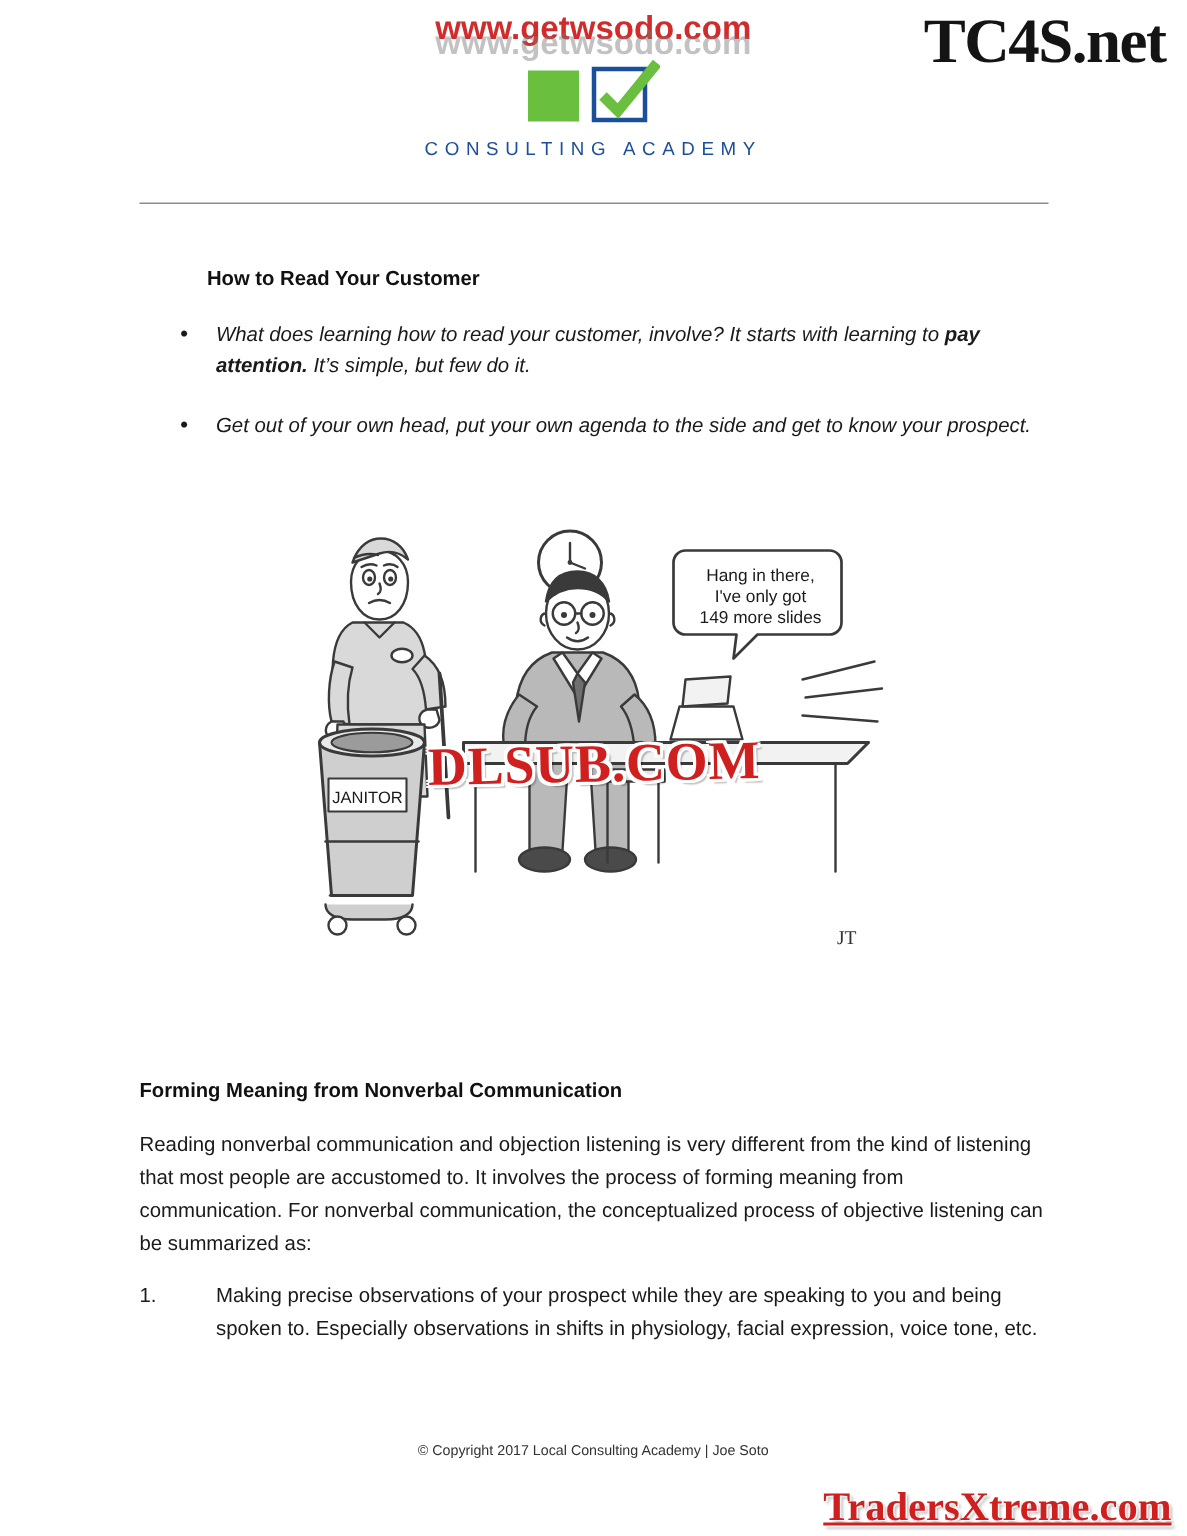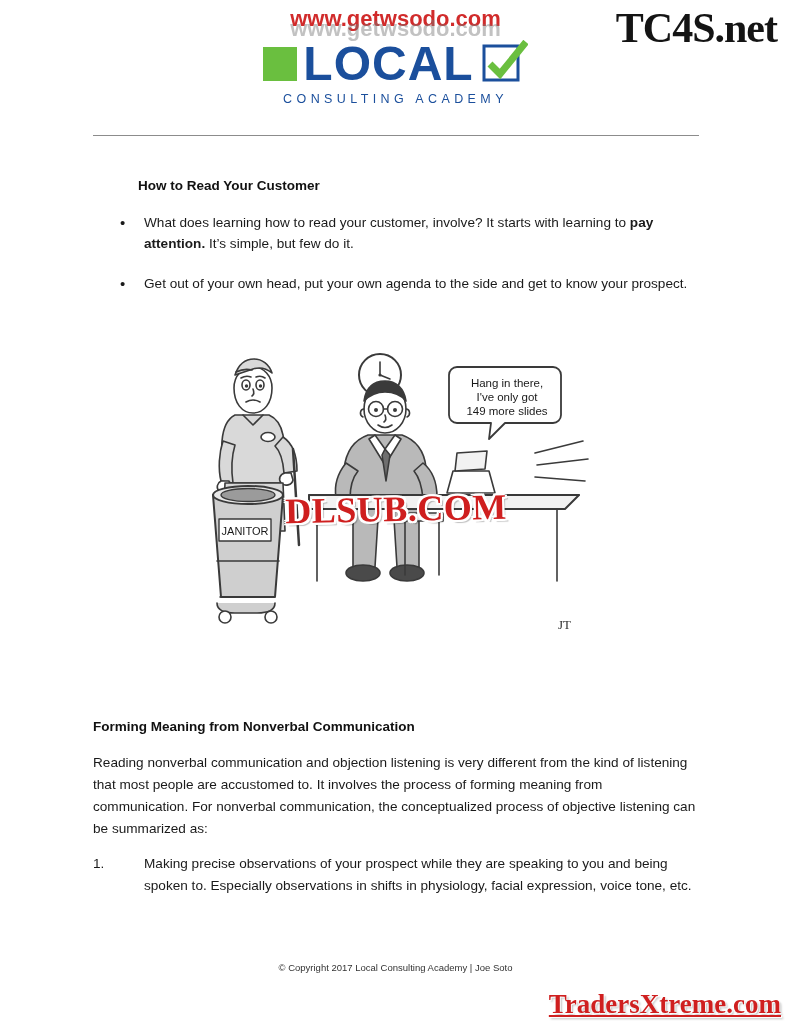--- a/index.html
+++ b/index.html
@@ -152,20 +152,21 @@
   #heading2 { top: 719px; text-align: center; }
 
   ul.bullets {
     position: absolute;
     top: 212px;
     left: 93px;
     width: 604px;
     margin: 0;
     padding: 0;
     list-style: none;
+    font-style: italic;
   }
   ul.bullets li {
     position: relative;
     padding-left: 51px;
     margin-bottom: 18px;
     font-size: 13.6px;
     line-height: 1.58;
     color: #1a1a1a;
   }
   ul.bullets li::before {
@@ -247,21 +248,20 @@
   <div class="wm-top-url">
     <span>www.getwsodo.com</span>
     <span class="ghost">www.getwsodo.com</span>
   </div>
 
   <div class="wm-tc4s">TC4S.net</div>
 
   <div class="logo-wrap">
     <div class="logo-row">
       <span class="logo-sq"></span>
-      <span class="logo-word">LOCAL</span>
       <span class="logo-check">
         <svg width="48" height="48" viewBox="0 0 48 48">
           <rect x="4" y="6" width="34" height="34" fill="none" stroke="#1b4f9c" stroke-width="3"></rect>
           <path d="M10 24 L20 34 L46 2" fill="none" stroke="#6abf3f" stroke-width="7" stroke-linecap="butt" stroke-linejoin="miter"></path>
         </svg>
       </span>
     </div>
     <div class="logo-sub">CONSULTING ACADEMY</div>
   </div>
 

